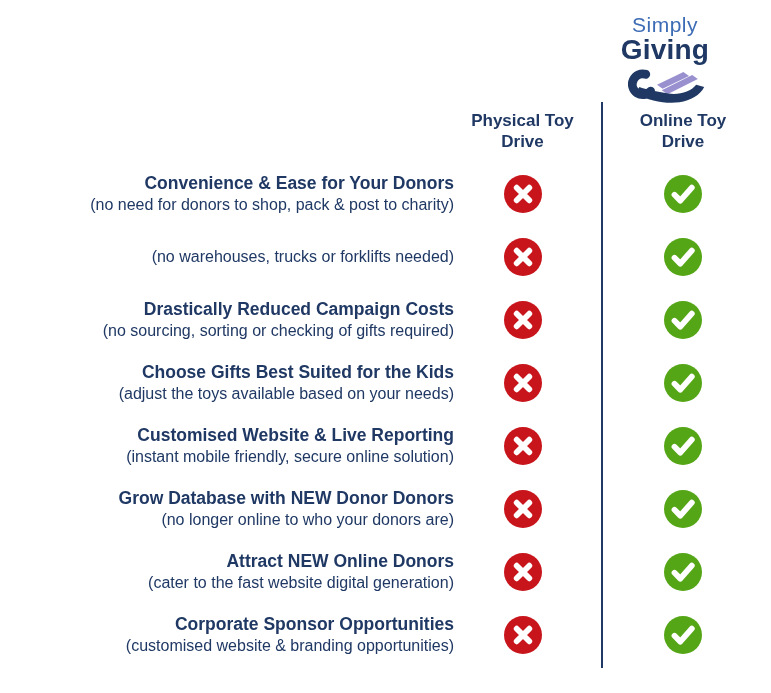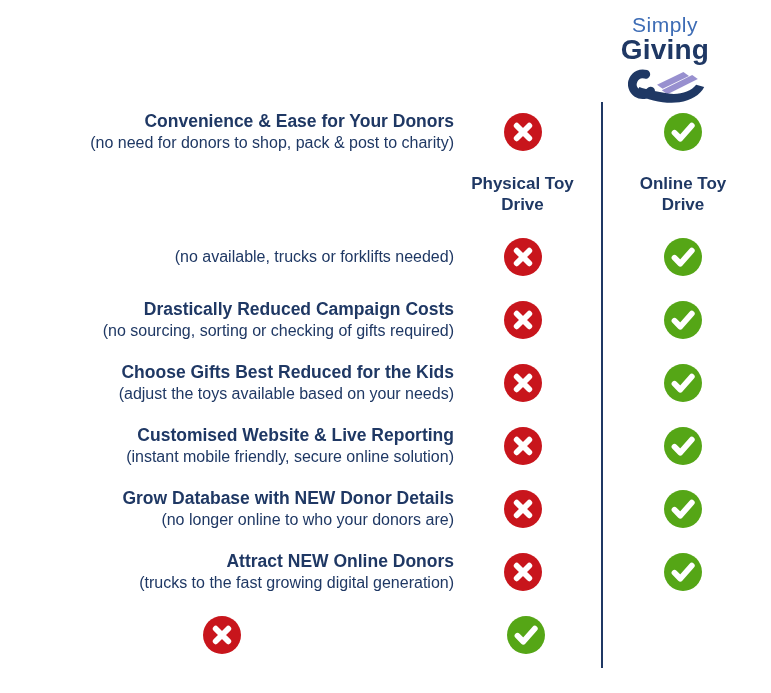--- a/index.html
+++ b/index.html
@@ -77,50 +77,50 @@
       <polygon points="46,29 84,10 91,15 53,34" style="fill:var(--lavender)"></polygon>
       <path d="M26,9 A13,13 0 1 0 32,30" style="fill:none;stroke:var(--navy);stroke-width:11;stroke-linecap:round"></path>
       <path d="M14,33 C30,43 52,46 68,44 C82,42 94,35 99,25 L89,22 C82,31 68,35 54,33 C40,31 26,28 18,25 Z" style="fill:var(--navy)"></path>
     </svg>
   </div>
 
   <div class="divider"></div>
 
   <div class="table">
 
-    <div class="row">
-      <div class="cell-label">
-        <div class="title">Convenience &amp; Ease for Your Donors</div>
-        <div class="subtitle">(no need for donors to shop, pack &amp; post to charity)</div>
-      </div>
-      <div class="cell-icon physical">
-        <svg class="mark" viewBox="0 0 38 38">
-            <use href="#sym-cross"></use>
-          </svg>
-      </div>
-      <div class="cell-icon online">
-        <svg class="mark" viewBox="0 0 38 38">
-            <use href="#sym-check"></use>
-          </svg>
-      </div>
-    </div>
-
     <div class="row header-row">
       <div class="col-spacer"></div>
       <div class="col-header physical">
         <div class="inner">Physical Toy Drive</div>
       </div>
       <div class="col-header online">
         <div class="inner">Online Toy Drive</div>
       </div>
     </div>
 
     <div class="row">
       <div class="cell-label">
-        <div class="subtitle">(no available, trucks or forklifts needed)</div>
+        <div class="title">Convenience &amp; Ease for Your Donors</div>
+        <div class="subtitle">(no need for donors to shop, pack &amp; post to charity)</div>
+      </div>
+      <div class="cell-icon physical">
+        <svg class="mark" viewBox="0 0 38 38">
+            <use href="#sym-cross"></use>
+          </svg>
+      </div>
+      <div class="cell-icon online">
+        <svg class="mark" viewBox="0 0 38 38">
+            <use href="#sym-check"></use>
+          </svg>
+      </div>
+    </div>
+
+    <div class="row">
+      <div class="cell-label">
+        <div class="subtitle">(no warehouses, trucks or forklifts needed)</div>
       </div>
       <div class="cell-icon physical">
         <svg class="mark" viewBox="0 0 38 38">
             <use href="#sym-cross"></use>
           </svg>
       </div>
       <div class="cell-icon online">
         <svg class="mark" viewBox="0 0 38 38">
             <use href="#sym-check"></use>
           </svg>
@@ -139,21 +139,21 @@
       </div>
       <div class="cell-icon online">
         <svg class="mark" viewBox="0 0 38 38">
             <use href="#sym-check"></use>
           </svg>
       </div>
     </div>
 
     <div class="row">
       <div class="cell-label">
-        <div class="title">Choose Gifts Best Reduced for the Kids</div>
+        <div class="title">Choose Gifts Best Suited for the Kids</div>
         <div class="subtitle">(adjust the toys available based on your needs)</div>
       </div>
       <div class="cell-icon physical">
         <svg class="mark" viewBox="0 0 38 38">
             <use href="#sym-cross"></use>
           </svg>
       </div>
       <div class="cell-icon online">
         <svg class="mark" viewBox="0 0 38 38">
             <use href="#sym-check"></use>
@@ -173,53 +173,57 @@
       </div>
       <div class="cell-icon online">
         <svg class="mark" viewBox="0 0 38 38">
             <use href="#sym-check"></use>
           </svg>
       </div>
     </div>
 
     <div class="row">
       <div class="cell-label">
-        <div class="title">Grow Database with NEW Donor Details</div>
+        <div class="title">Grow Database with NEW Donor Donors</div>
         <div class="subtitle">(no longer online to who your donors are)</div>
       </div>
       <div class="cell-icon physical">
         <svg class="mark" viewBox="0 0 38 38">
             <use href="#sym-cross"></use>
           </svg>
       </div>
       <div class="cell-icon online">
         <svg class="mark" viewBox="0 0 38 38">
             <use href="#sym-check"></use>
           </svg>
       </div>
     </div>
 
     <div class="row">
       <div class="cell-label">
         <div class="title">Attract NEW Online Donors</div>
-        <div class="subtitle">(trucks to the fast growing digital generation)</div>
-      </div>
-      <div class="cell-icon physical">
-        <svg class="mark" viewBox="0 0 38 38">
-            <use href="#sym-cross"></use>
-          </svg>
-      </div>
-      <div class="cell-icon online">
-        <svg class="mark" viewBox="0 0 38 38">
-            <use href="#sym-check"></use>
-          </svg>
-      </div>
-    </div>
-
-    <div class="row">
+        <div class="subtitle">(cater to the fast website digital generation)</div>
+      </div>
+      <div class="cell-icon physical">
+        <svg class="mark" viewBox="0 0 38 38">
+            <use href="#sym-cross"></use>
+          </svg>
+      </div>
+      <div class="cell-icon online">
+        <svg class="mark" viewBox="0 0 38 38">
+            <use href="#sym-check"></use>
+          </svg>
+      </div>
+    </div>
+
+    <div class="row">
+      <div class="cell-label">
+        <div class="title">Corporate Sponsor Opportunities</div>
+        <div class="subtitle">(customised website &amp; branding opportunities)</div>
+      </div>
       <div class="cell-icon physical">
         <svg class="mark" viewBox="0 0 38 38">
             <use href="#sym-cross"></use>
           </svg>
       </div>
       <div class="cell-icon online">
         <svg class="mark" viewBox="0 0 38 38">
             <use href="#sym-check"></use>
           </svg>
       </div>

